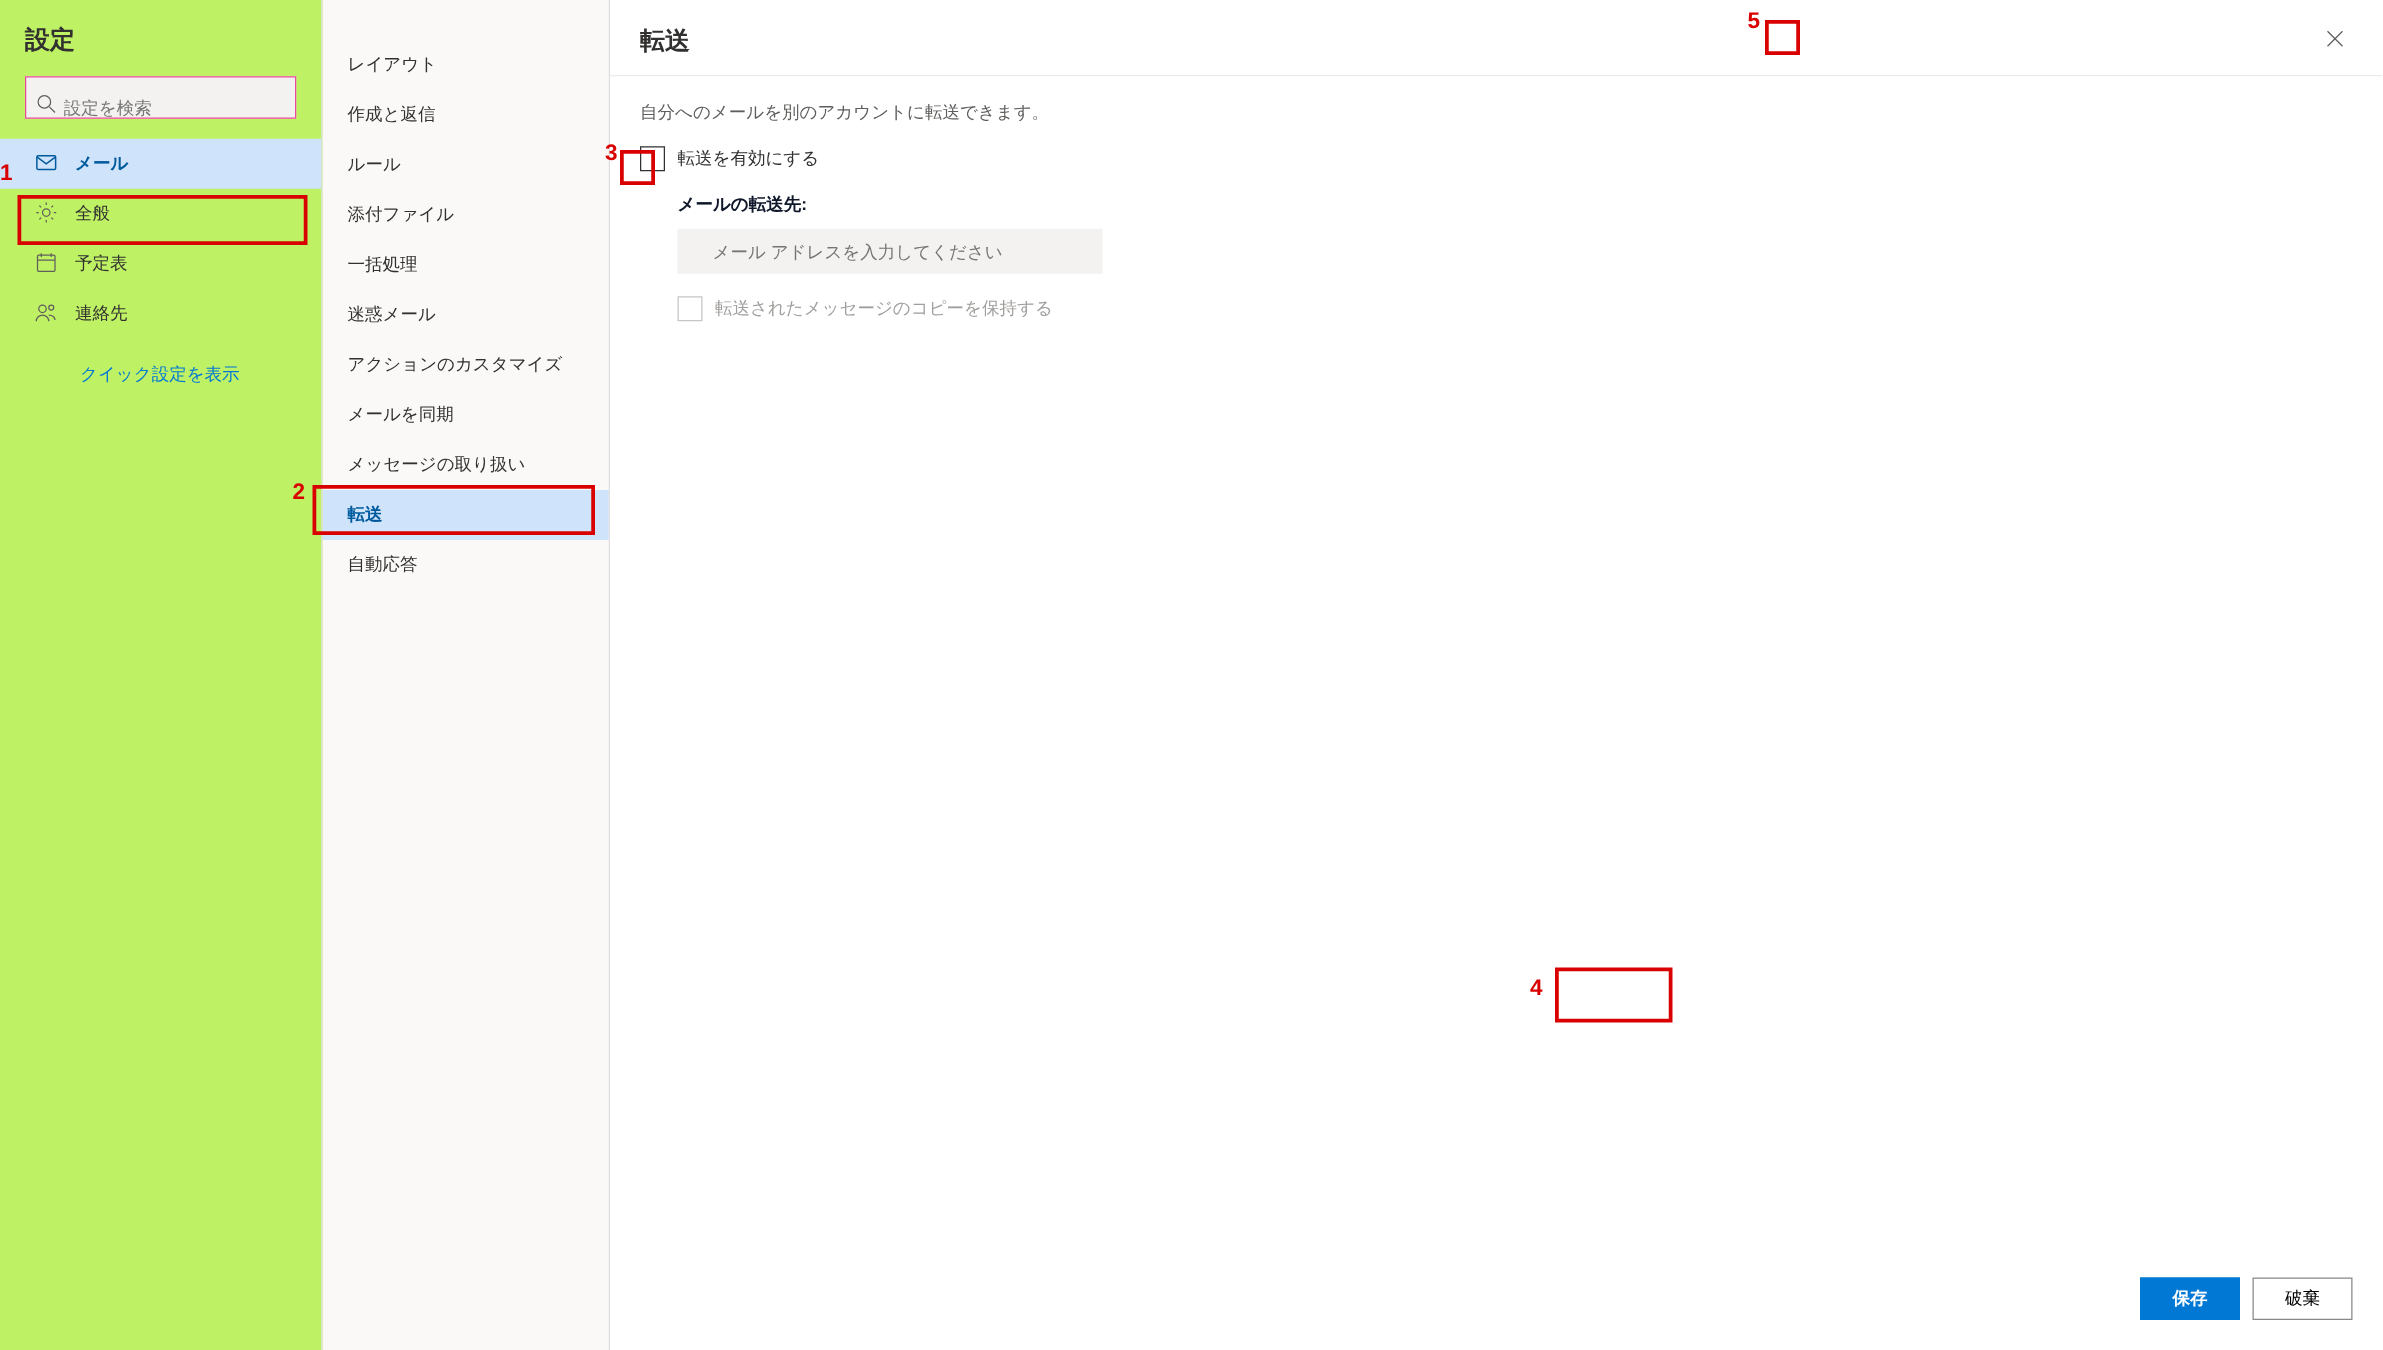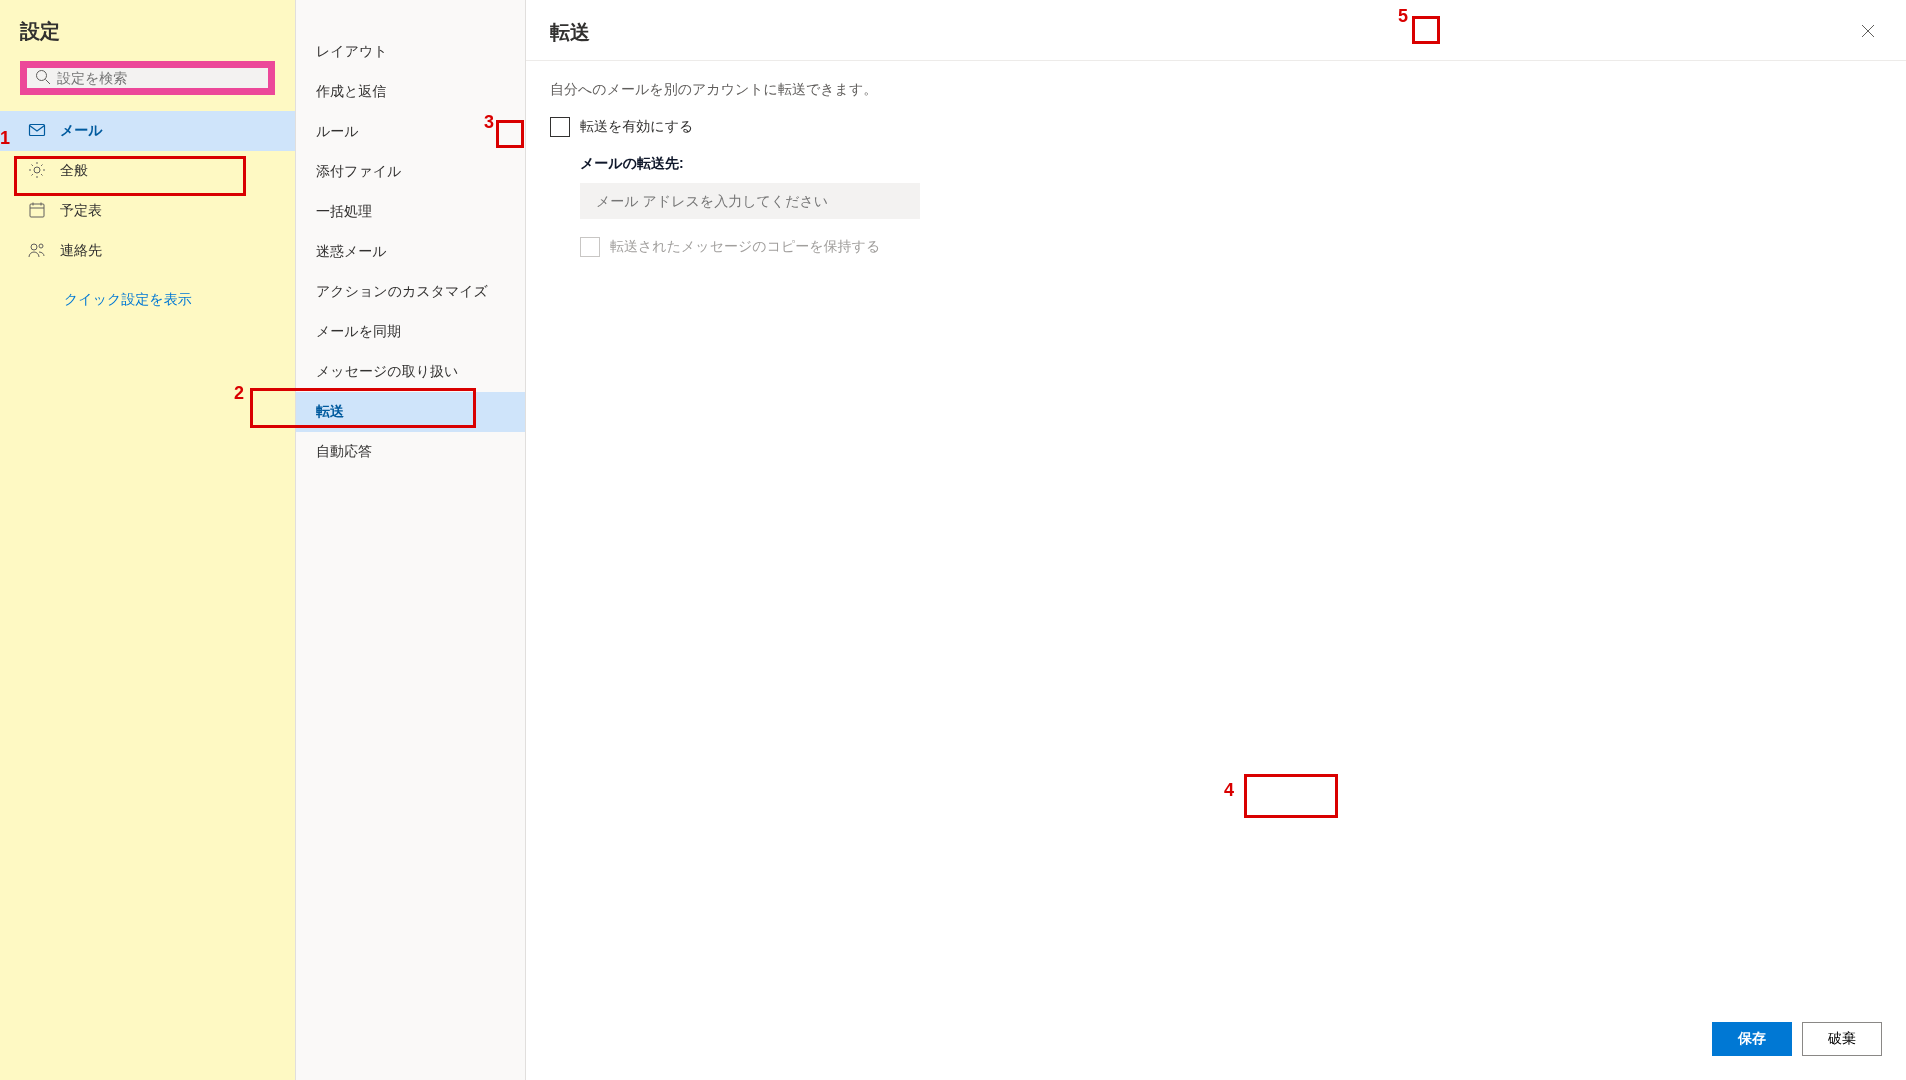--- a/index.html
+++ b/index.html
@@ -10,38 +10,38 @@
     color: #323130;
     background: #ffffff;
     display: flex;
     height: 1080px;
     width: 1906px;
     position: relative;
     overflow: hidden;
   }
   
   .sidebar-left {
-    width: 296px;
-    background: #fef9c3;
+    width: 258px;
+    background: #bef264;
     border-right: 1px solid #e1dfdd;
     padding: 18px 0 0 0;
     position: relative;
   }
   .sidebar-title {
     font-size: 20px;
     font-weight: 600;
     padding: 0 20px 16px 20px;
   }
   .search-wrap {
     padding: 0 20px 16px 20px;
   }
   .search-box {
     display: flex;
-    align-items: center;
-    border: 7px solid #ec4899;
+    align-items: flex-end;
+    border: 1px solid #ec4899;
     background: #f3f2f1;
     height: 34px;
     padding: 0 8px;
   }
   .search-box svg { flex: none; margin-right: 6px; }
   .search-box input {
     border: none;
     background: transparent;
     font-size: 14px;
     outline: none;
@@ -169,21 +169,21 @@
     font-weight: 600;
     font-size: 14px;
     margin-bottom: 10px;
     color: #0f172a;
   }
   .email-input {
     width: 340px;
     height: 36px;
     border: none;
     background: #f3f2f1;
-    padding: 0 16px;
+    padding: 0 28px;
     font-size: 14px;
     color: #605e5c;
     margin-bottom: 18px;
   }
   .check-row.disabled .chk-label { color: #a19f9d; }
   .footer {
     position: absolute;
     right: 24px;
     bottom: 24px;
     display: flex;

